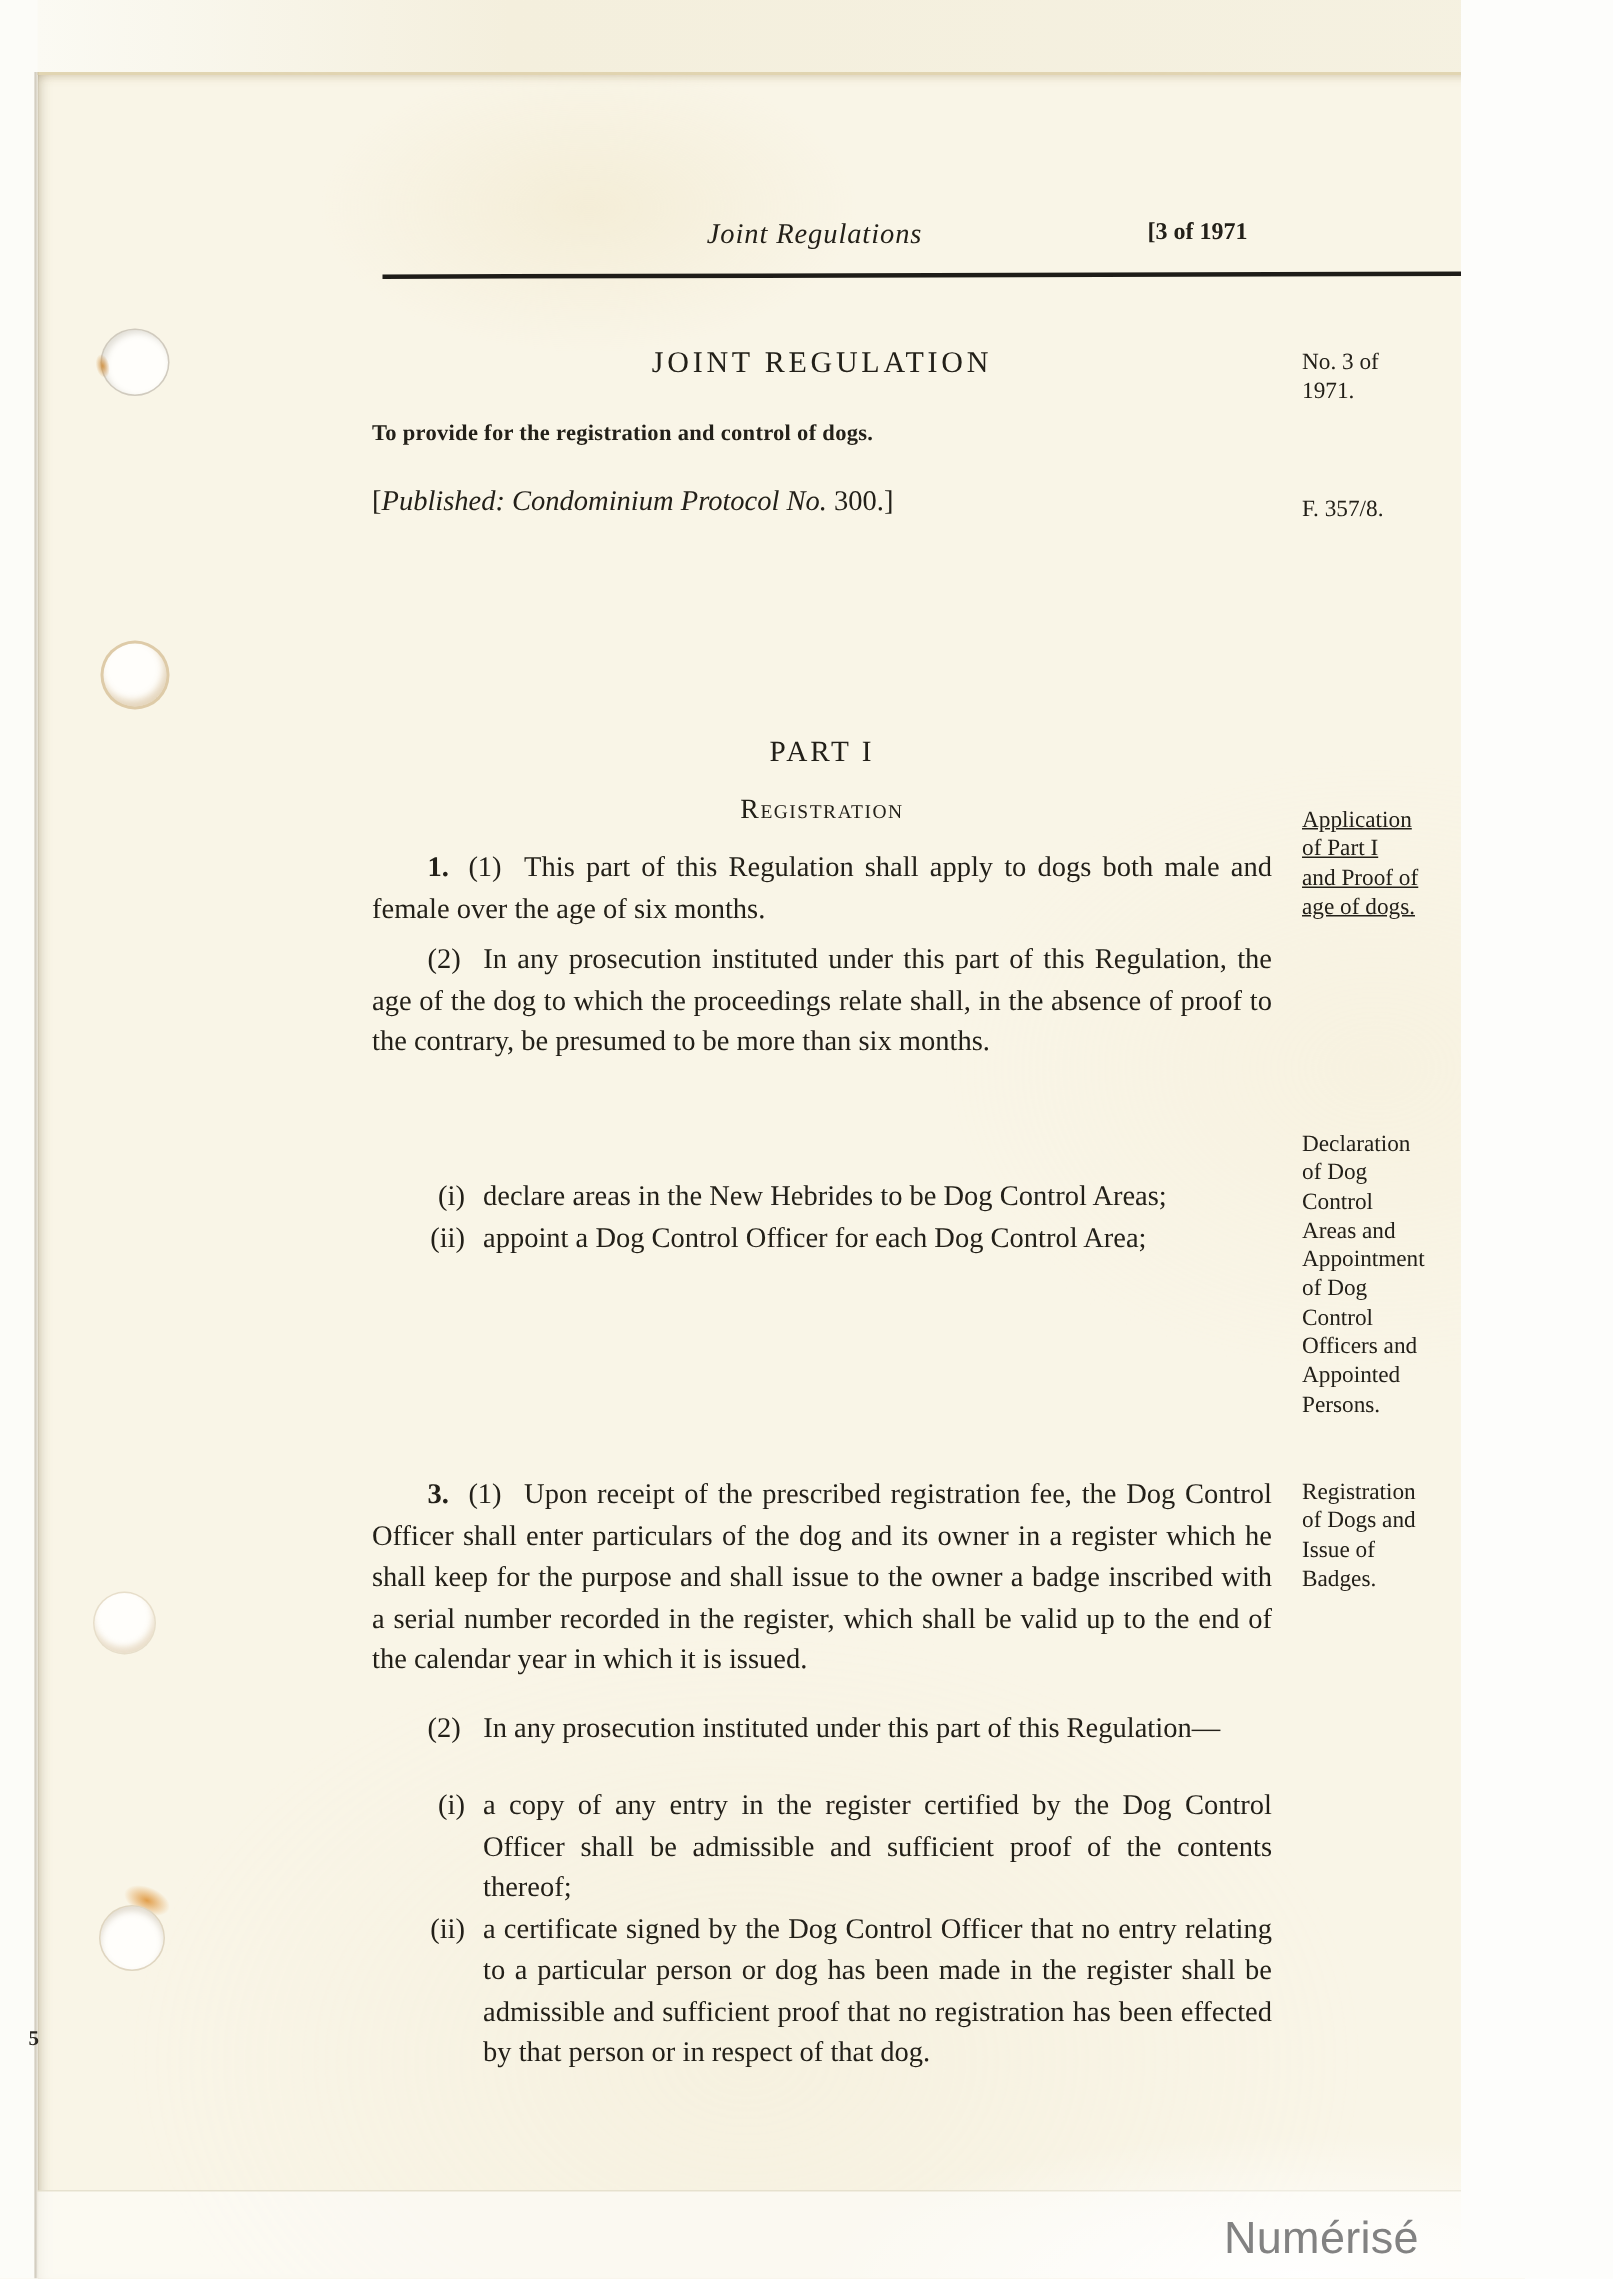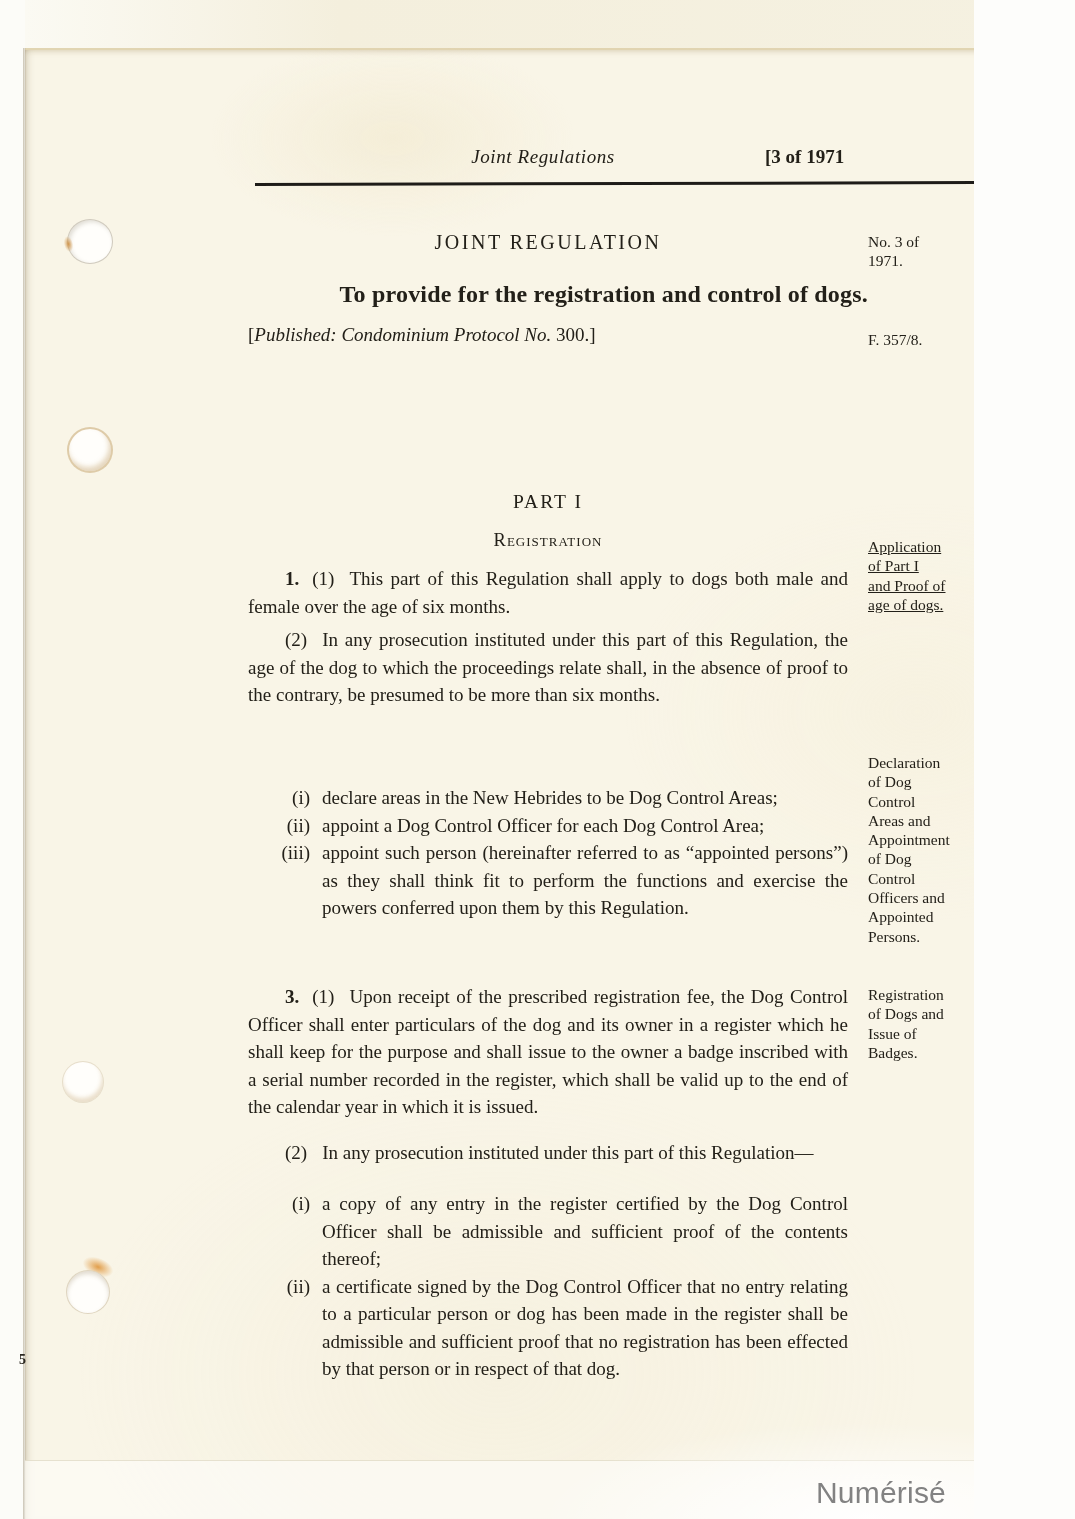--- a/index.html
+++ b/index.html
@@ -83,29 +83,29 @@
     transform: rotate(22deg);
   }
 
   
   .abs { position: absolute; }
   .col { left: 248px; width: 600px; }
   .body-text { font-size: 19px; line-height: 27.5px; text-align: justify; }
   .center { text-align: center; }
 
   .running-title { font-style: italic; font-size: 19px; letter-spacing: 0.6px; }
-  .issue-ref { font-weight: bold; font-size: 19px; }
+  .issue-ref { font-weight: bold; font-size: 16px; }
   .page-number { font-size: 19px; }
   .header-rule {
     left: 255px; top: 182px; width: 734px; height: 3px;
     background: #1e1c18; transform: rotate(-0.15deg);
   }
 
   .doc-title { font-size: 20px; letter-spacing: 2.5px; }
-  .subject { font-weight: bold; font-size: 24px; letter-spacing: 0.2px; text-align: right; }
+  .subject { font-weight: bold; font-size: 15px; letter-spacing: 0.2px; }
   .published { font-size: 19px; }
   .published .ital { font-style: italic; }
 
   .margin-note {
     left: 868px; width: 140px;
     font-size: 15.5px; line-height: 19.3px;
     white-space: pre-line; text-align: left;
   }
 
   .lead-caps { font-variant: small-caps; letter-spacing: 0.5px; }
@@ -175,21 +175,20 @@
 Areas and
 Appointment
 of Dog
 Control
 Officers and
 Appointed
 Persons.</div>
   <div class="abs col body-text" style="top:784px;">
     <div class="list-item"><span class="inum">(i)</span><span>declare areas in the New Hebrides to be Dog Control Areas;</span></div>
     <div class="list-item"><span class="inum">(ii)</span><span>appoint a Dog Control Officer for each Dog Control Area;</span></div>
-    <div class="list-item"><span class="inum">(iii)</span><span>appoint such person (hereinafter referred to as “appointed persons”) as they shall think fit to perform the functions and exercise the powers conferred upon them by this Regulation.</span></div>
   </div>
 
   <div class="abs col body-text para" style="top:983px;"><span class="sec-num">3.</span><span class="sub-num">(1)</span><span>Upon receipt of the prescribed registration fee, the Dog Control Officer shall enter particulars of the dog and its owner in a register which he shall keep for the purpose and shall issue to the owner a badge inscribed with a serial number recorded in the register, which shall be valid up to the end of the calendar year in which it is issued.</span></div>
   <div class="abs margin-note" style="top:985px;">Registration
 of Dogs and
 Issue of
 Badges.</div>
   <div class="abs col body-text para" style="top:1139px;"><span class="sub-num">(2)</span><span>In any prosecution instituted under this part of this Regulation—</span></div>
   <div class="abs col body-text" style="top:1190px;">
     <div class="list-item"><span class="inum">(i)</span><span>a copy of any entry in the register certified by the Dog Control Officer shall be admissible and sufficient proof of the contents thereof;</span></div>

